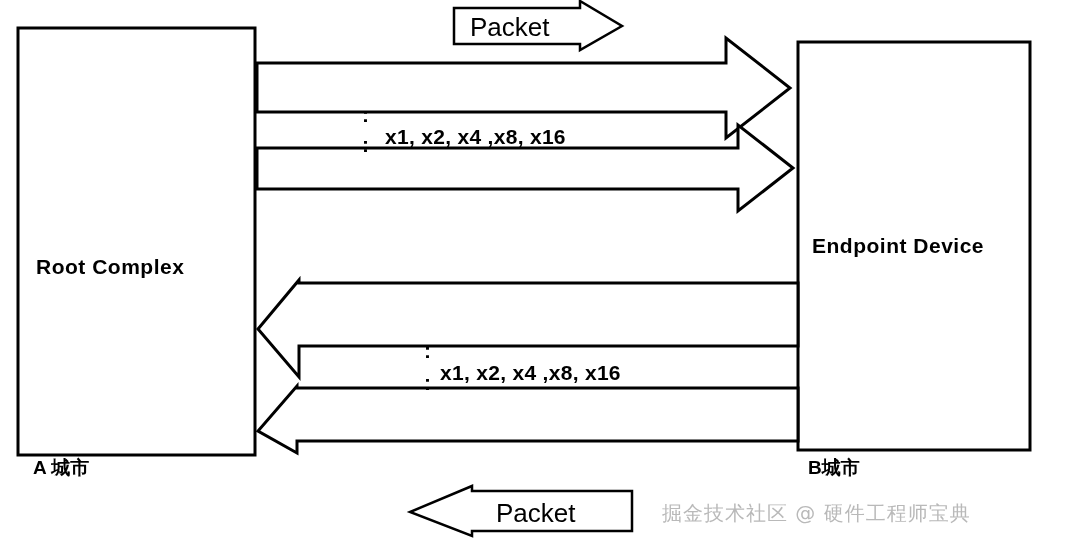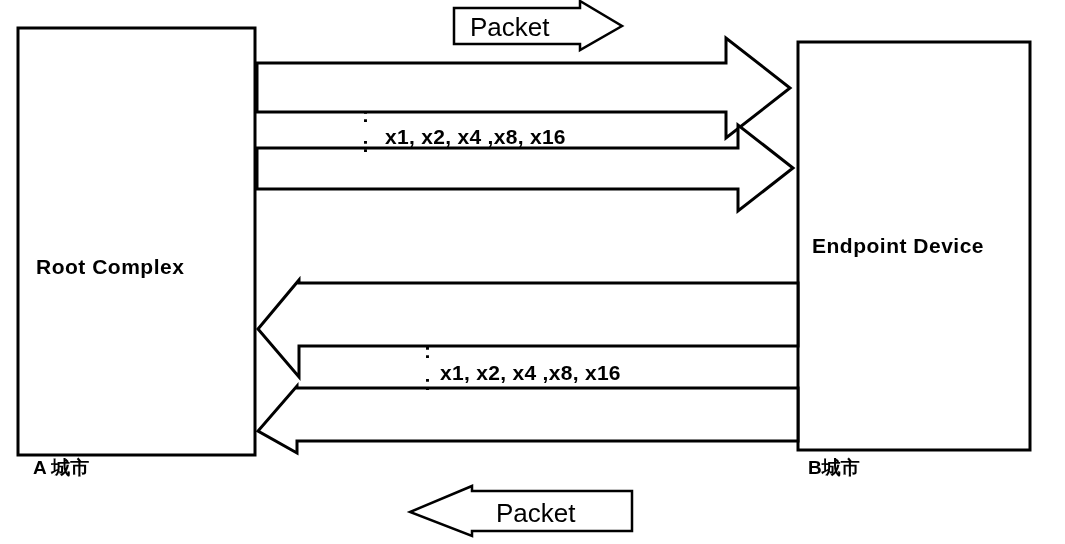--- a/index.html
+++ b/index.html
@@ -112,13 +112,14 @@
     <path class="packet-shape" d="M 454,8 L 580,8 L 580,1 L 622,26 L 580,50 L 580,44 L 454,44 Z"></path>
     <text class="packet-label" x="470" y="36">Packet</text>
 
     <path class="packet-shape" d="M 632,491 L 472,491 L 472,486 L 410,512 L 472,536 L 472,531 L 632,531 Z"></path>
     <text class="packet-label" x="496" y="522">Packet</text>
 
     <text class="city-label" x="33" y="474">A 城市</text>
     <text class="city-label" x="808" y="474">B城市</text>
   </svg>
 
+  <div class="watermark-text" style="left:662px; top:500px;">掘金技术社区 @ 硬件工程师宝典</div>
 </div>
 
 </body></html>

